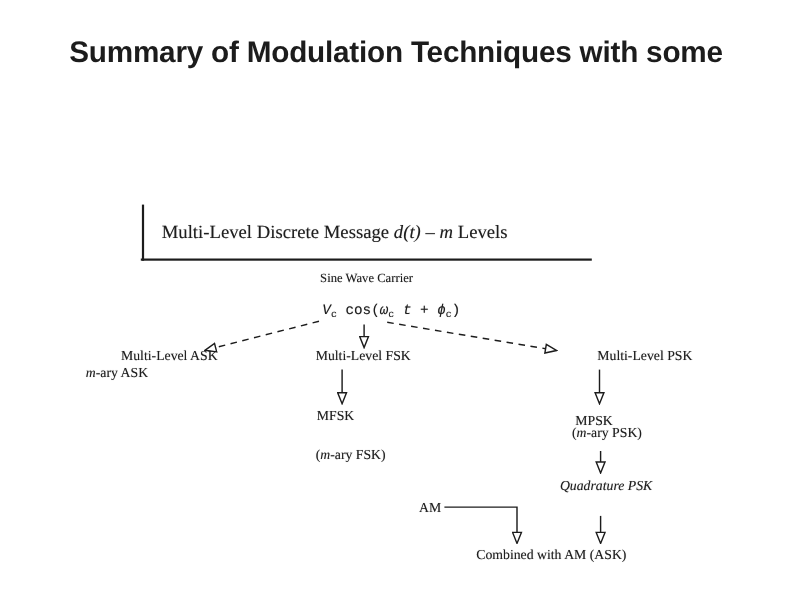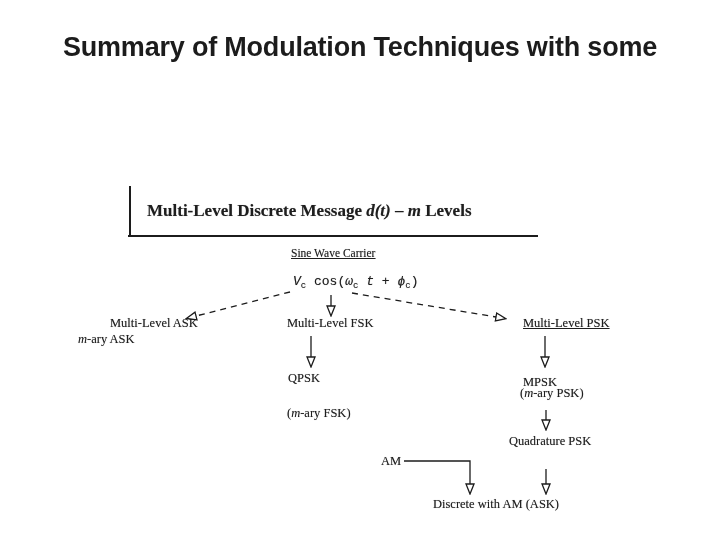--- a/index.html
+++ b/index.html
@@ -3,21 +3,21 @@
 <meta charset="utf-8">
 <style>
   html,body{margin:0;padding:0;background:#ffffff;}
   .slide{position:relative;width:720px;height:540px;background:#ffffff;overflow:hidden;
          font-family:"Liberation Sans",sans-serif;}
   .title{position:absolute;top:30px;left:0;width:720px;text-align:center;
          font-size:27px;line-height:35px;font-weight:600;color:#1c1c1c;letter-spacing:-0.2px;}
   
   .d{position:absolute;font-family:"Liberation Serif","DejaVu Serif",serif;color:#1e1e1e;
      white-space:pre;text-shadow:0 0 0.7px rgba(30,30,30,0.45);}
-  .hdr{font-size:17px;font-weight:bold;}
+  .hdr{font-size:17px;font-weight:normal;}
   .t12{font-size:12.5px;}
   .t11{font-size:11.5px;}
   .t13{font-size:13px;font-family:Liberation Mono, monospace;}
   .it{font-style:italic;}
   .sb{font-size:9px;vertical-align:-3px;}
   .hline,.vline{position:absolute;background:#1c1c1c;}
   .connectors{position:absolute;left:0;top:0;width:720px;height:540px;pointer-events:none;}
   .connectors path{stroke:#1c1c1c;stroke-width:1.3;fill:none;}
   .connectors path.dash{stroke-dasharray:6 5;}
 </style>
@@ -28,39 +28,39 @@
 
   <div class="title">
     <div>Summary of Modulation Techniques with some</div>
   </div>
 
   <div class="vline" style="left:129px;top:186px;width:2px;height:51px;"></div>
   <div class="hline" style="left:128px;top:235px;width:410px;height:2px;"></div>
 
   <div class="d hdr" style="left:147px;top:201px;"><span>Multi-Level Discrete Message </span><span class="it">d(t)</span><span> – </span><span class="it">m</span><span> Levels</span></div>
 
-  <div class="d t11" style="left:291px;top:247px;text-decoration:underline;">Sine Wave Carrier</div>
+  <div class="d t11" style="left:291px;top:247px;">Sine Wave Carrier</div>
   <div class="d t13" style="left:293px;top:274px;"><span class="it">V</span><span class="sb">c</span><span> cos(</span><span class="it">ω</span><span class="sb">c</span><span class="it"> t</span><span> + </span><span class="it">ϕ</span><span class="sb">c</span><span>)</span></div>
 
   <div class="d t12" style="left:78px;top:316px;margin-left:32px;">Multi-Level ASK</div>
   <div class="d t12" style="left:78px;top:332px;font-family:Liberation Serif, serif;"><span class="it">m</span><span>-ary ASK</span></div>
 
   <div class="d t12" style="left:287px;top:316px;">Multi-Level FSK</div>
-  <div class="d t12" style="left:523px;top:316px;text-decoration:underline;">Multi-Level PSK</div>
+  <div class="d t12" style="left:543px;top:316px;">Multi-Level PSK</div>
 
-  <div class="d t12" style="left:288px;top:371px;">QPSK</div>
+  <div class="d t12" style="left:288px;top:371px;">MFSK</div>
   <div class="d t12" style="left:287px;top:406px;"><span>(</span><span class="it">m</span><span>-ary FSK)</span></div>
 
   <div class="d t12" style="left:523px;top:375px;">MPSK</div>
   <div class="d t12" style="left:520px;top:386px;"><span>(</span><span class="it">m</span><span>-ary PSK)</span></div>
 
-  <div class="d t12" style="left:509px;top:434px;">Quadrature PSK</div>
+  <div class="d t12" style="left:509px;top:434px;font-style:italic;">Quadrature PSK</div>
 
   <div class="d t12" style="left:381px;top:454px;">AM</div>
-  <div class="d t12" style="left:433px;top:497px;">Discrete with AM (ASK)</div>
+  <div class="d t12" style="left:433px;top:497px;">Combined with AM (ASK)</div>
 
   <svg class="connectors" viewBox="0 0 720 540">
     <defs>
       <marker id="ah" markerUnits="userSpaceOnUse" markerWidth="12" markerHeight="10" refX="1" refY="5" orient="auto">
         <path d="M1,1 L11,5 L1,9 z" fill="#1c1c1c" stroke="none"></path>
       </marker>
     </defs>
     <path class="dash" d="M290,292 L196,316" marker-end="url(#ah)"></path>
     <path d="M331,295 L331,306" marker-end="url(#ah)"></path>
     <path class="dash" d="M352,293 L496,317" marker-end="url(#ah)"></path>

